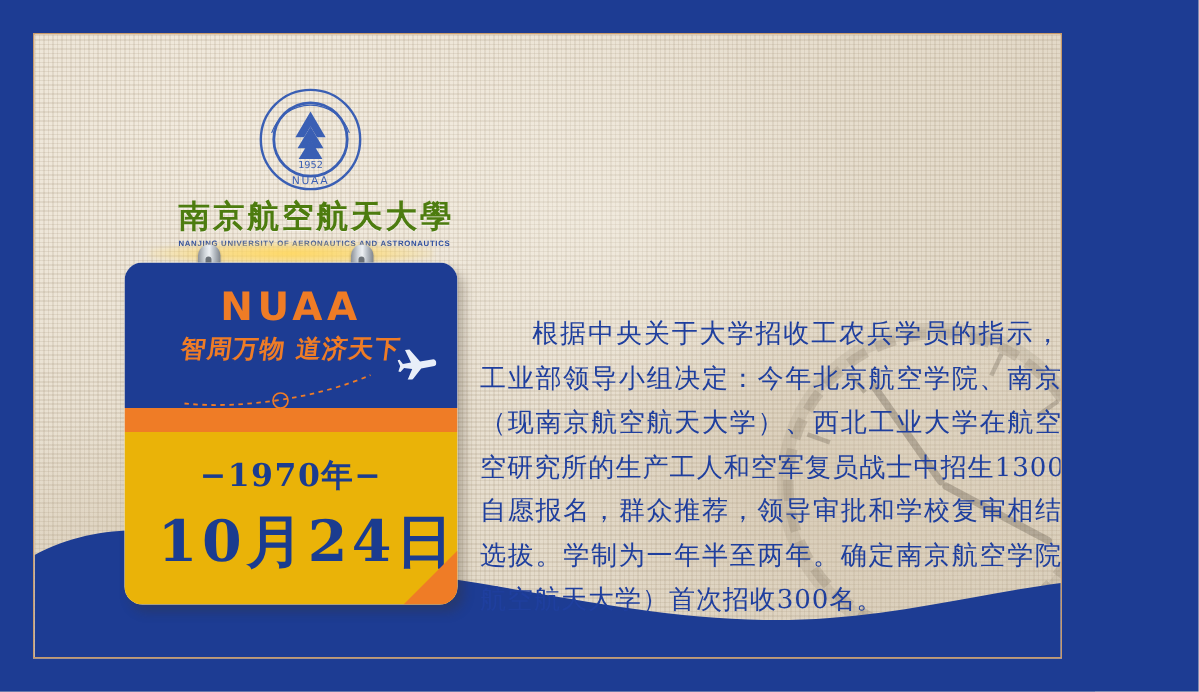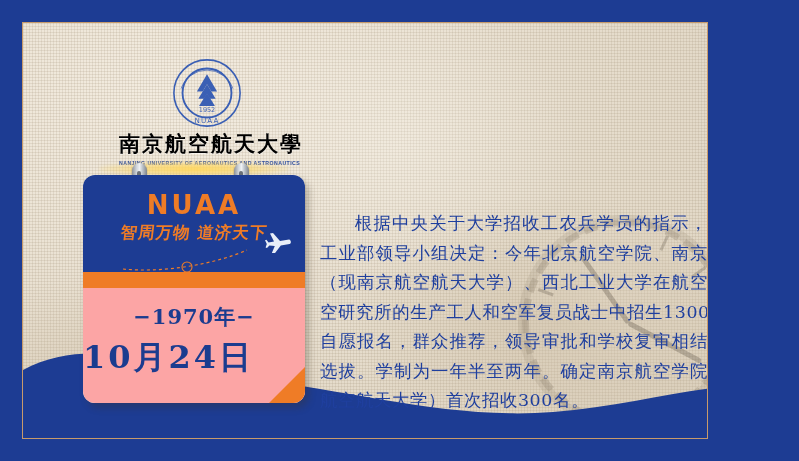--- a/index.html
+++ b/index.html
@@ -57,21 +57,21 @@
   .clock .hand{
     position:absolute;left:50%;top:26px;width:5px;height:82px;
     background:rgba(60,52,42,.6);transform-origin:50% 100%;border-radius:3px;
   }
   
   .wave{position:absolute;left:0;right:0;bottom:0;height:120px;}
   
   .logo-block{position:absolute;left:96px;top:34px;width:175px;text-align:center;}
   .crest{margin:0 auto;display:block;}
   .cn-name{
-    margin-top:1px;color:#000000;font-size:21px;font-weight:700;letter-spacing:2px;
+    margin-top:1px;color:#4d7c0f;font-size:21px;font-weight:700;letter-spacing:2px;
     font-family:Liberation Serif, serif; white-space:nowrap;
     text-shadow:0 1px 0 rgba(255,255,255,.5);
     text-align:center;
   }
   .en-name{
     margin-top:2px;color:#2d4ea0;font-size:5.2px;font-weight:700;letter-spacing:.45px;
     white-space:nowrap;
   }
   
   .headline{
@@ -118,29 +118,29 @@
   }
   .card-head .motto{
     position:absolute;left:0;right:0;top:47px;text-align:center;
     color:#ef7c26;font-size:16.5px;font-weight:700;letter-spacing:1px;
     font-family:"DejaVu Serif", serif;
     transform:skewX(-7deg);
   }
   .plane{position:absolute;right:14px;top:56px;}
   .trail{position:absolute;left:38px;top:72px;width:150px;height:26px;}
   .card-bar{height:16px;background:#ef7c26;}
-  .card-body{position:relative;height:115px;background:#fca5a5;}
+  .card-body{position:relative;height:115px;background:#eab308;}
   .year{
     position:absolute;left:0;right:0;top:15px;text-align:center;
     color:#1b3c8f;font-size:21px;font-weight:700;letter-spacing:1px;
     font-family:"DejaVu Serif", serif;
   }
   .day{
-    position:absolute;left:0;right:0;top:48px;text-align:left;
-    color:#1b3c8f;font-size:32px;font-weight:700;letter-spacing:3px;
+    position:absolute;left:0;right:0;top:48px;text-align:right;
+    color:#1b3c8f;font-size:38px;font-weight:700;letter-spacing:3px;
     font-family:"DejaVu Serif", serif;
   }
   .fold{
     position:absolute;right:0;bottom:0;width:0;height:0;
     border-left:36px solid transparent;border-bottom:36px solid #ef7c26;
   }
   
   .article{
     position:absolute;left:297px;top:150px;width:462px;
     color:#1f3f9e;

